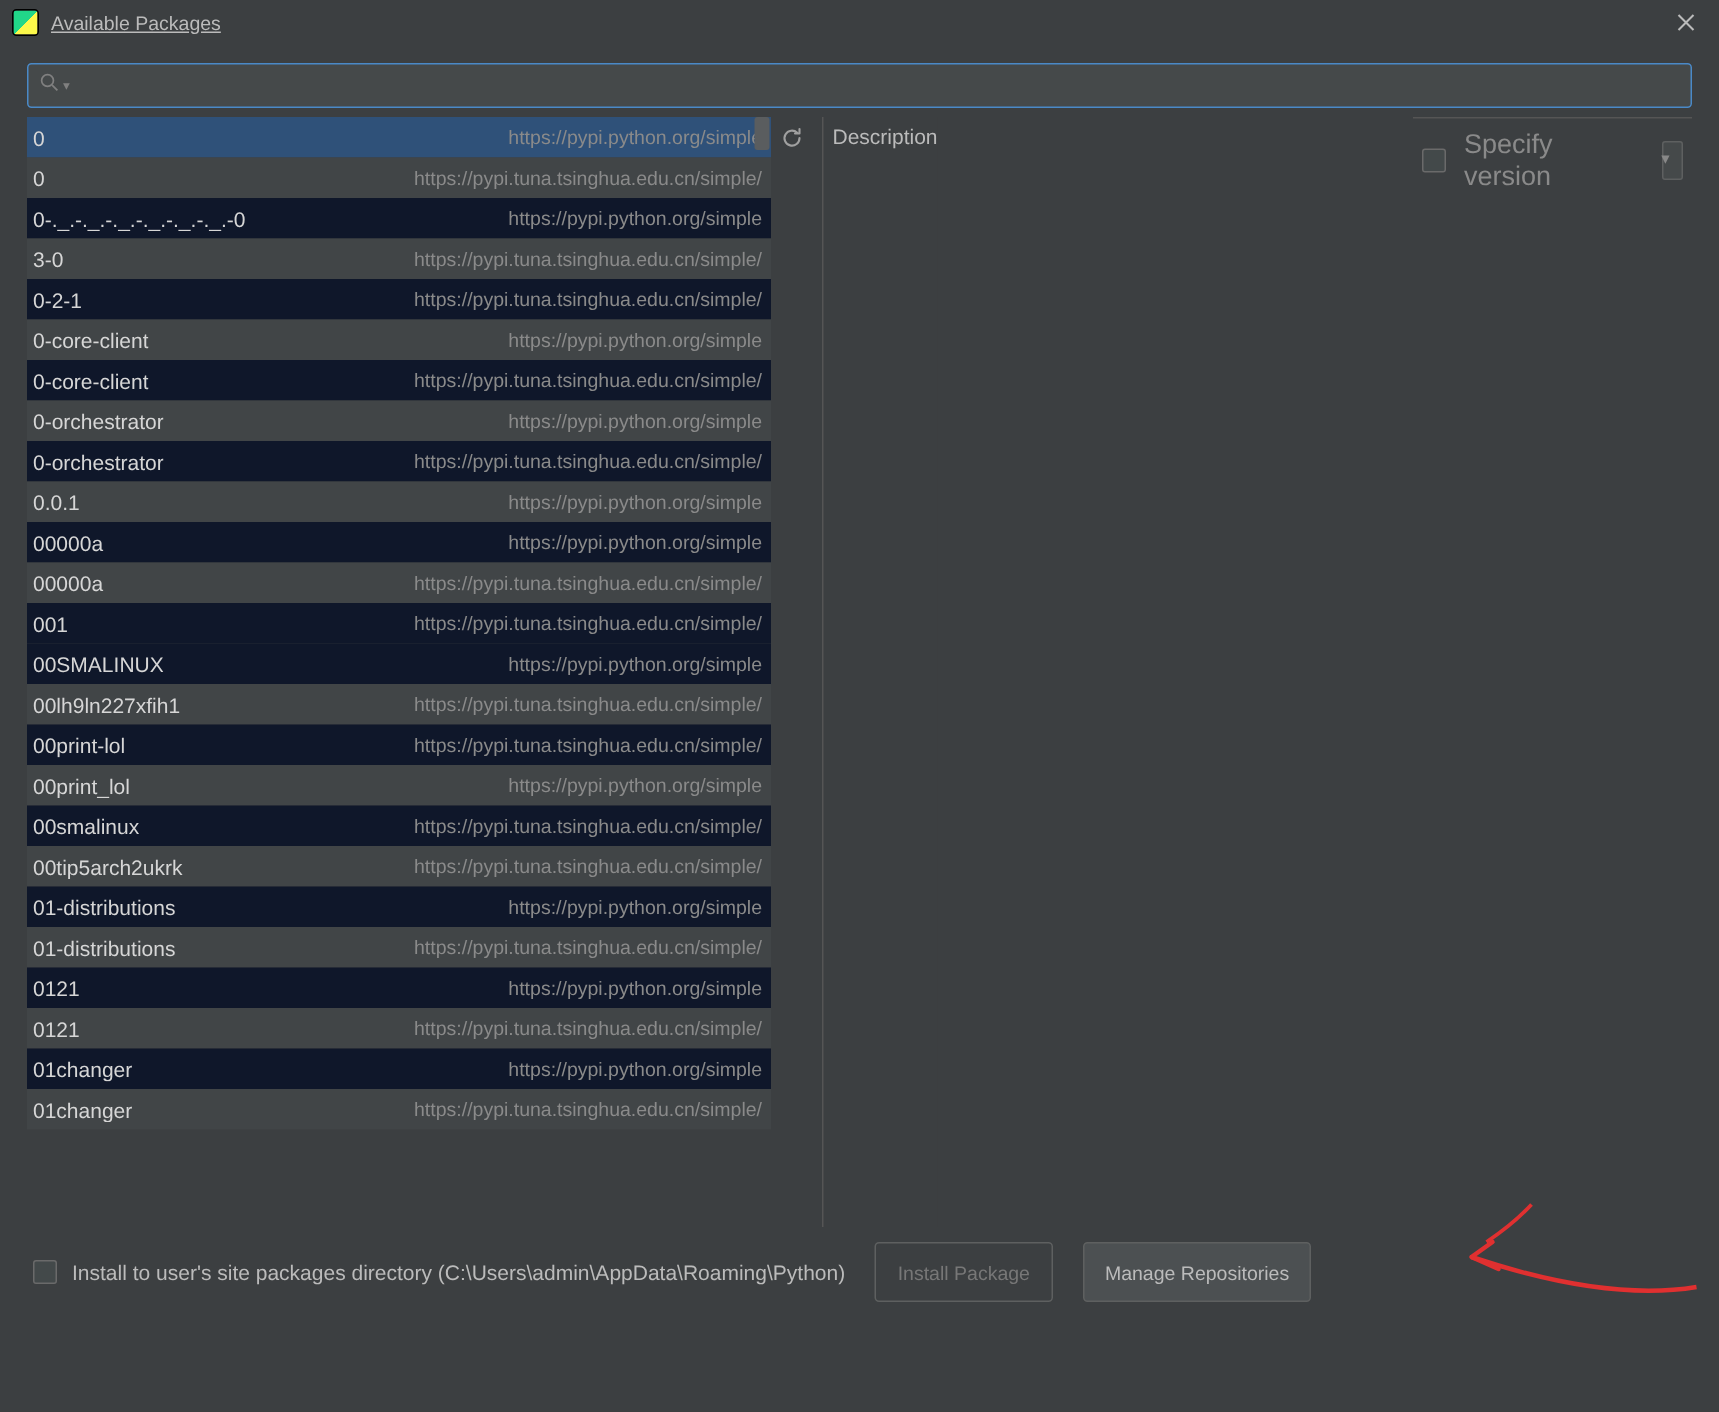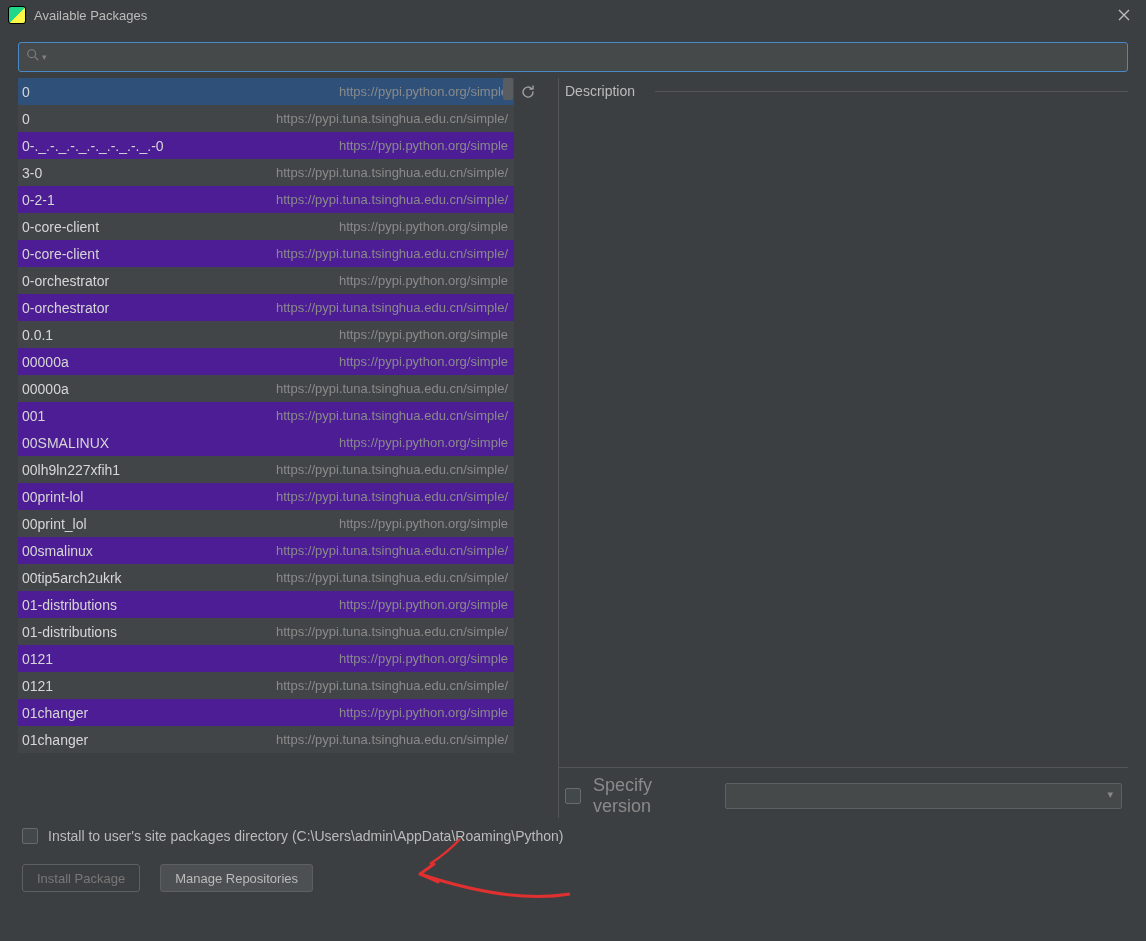--- a/index.html
+++ b/index.html
@@ -11,20 +11,21 @@
   width: 1146px;
   height: 941px;
   overflow: hidden;
 }
 .titlebar {
   height: 30px;
   display: flex;
   align-items: center;
   padding: 0 8px;
   background: #3c3f41;
+  text-decoration: underline;
 }
 .titlebar .app-icon {
   width: 18px; height: 18px;
   margin-right: 8px;
   border-radius: 3px;
   background: linear-gradient(135deg, #21d789 50%, #fcf84a 50%);
   border: 1px solid #000;
 }
 .titlebar .title { flex: 1; color: #bbbbbb; font-size: 13px; }
 .titlebar .close {
@@ -78,21 +79,21 @@
   overflow-y: hidden;
   position: relative;
 }
 .pkg-row {
   height: 27px;
   display: flex;
   align-items: center;
   padding: 0 6px 0 4px;
   cursor: pointer;
 }
-.pkg-row.even { background: #4c1d95; }
+.pkg-row.even { background: #0f172a; }
 .pkg-row.odd  { background: #414547; }
 .pkg-row.selected { background: #2f5179; }
 .pkg-name { color: #d6d6d6; font-size: 14px; white-space: nowrap; overflow: hidden; }
 .pkg-repo { margin-left: auto; color: #8a8a8a; font-size: 13px; white-space: nowrap; overflow: hidden; }
 
 .list-scrollbar {
   position: absolute;
   right: 0; top: 0;
   width: 12px;
   height: 100%;
@@ -116,23 +117,23 @@
   width: 24px; height: 24px;
   display: flex; align-items: center; justify-content: center;
   color: #a0a0a0;
   cursor: pointer;
 }
 .refresh-btn svg { width: 16px; height: 16px; }
 
 .right-col {
   flex: 1;
   display: flex;
-  flex-direction: column;
+  flex-direction: row;
   border-left: 1px solid #555;
-  margin-left: 16px;
+  margin-left: 6px;
 }
 .desc-header {
   height: 26px;
   display: flex;
   align-items: center;
   padding-left: 6px;
   color: #bbbbbb;
   font-size: 14px;
   position: relative;
 }
@@ -176,33 +177,33 @@
   content: "▾";
   position: absolute;
   right: 8px; top: 4px;
   color: #888;
   font-size: 11px;
 }
 
 .footer {
   padding: 10px 18px 12px 22px;
   display: flex;
-  flex-direction: column;
+  flex-direction: row;
   gap: 20px;
 }
 .install-row {
   display: flex;
   align-items: center;
   gap: 10px;
 }
 .install-row .label { color: #bbbbbb; font-size: 14px; }
 
 .btn-row { display: flex; gap: 20px; align-items: center; position: relative; }
 .btn {
-  height: 28px;
+  height: 40px;
   padding: 0 14px;
   border: 1px solid #5e6060;
   border-radius: 3px;
   background: #4c5052;
   color: #bbbbbb;
   font-size: 13px;
   cursor: pointer;
   display: inline-flex;
   align-items: center;
 }

